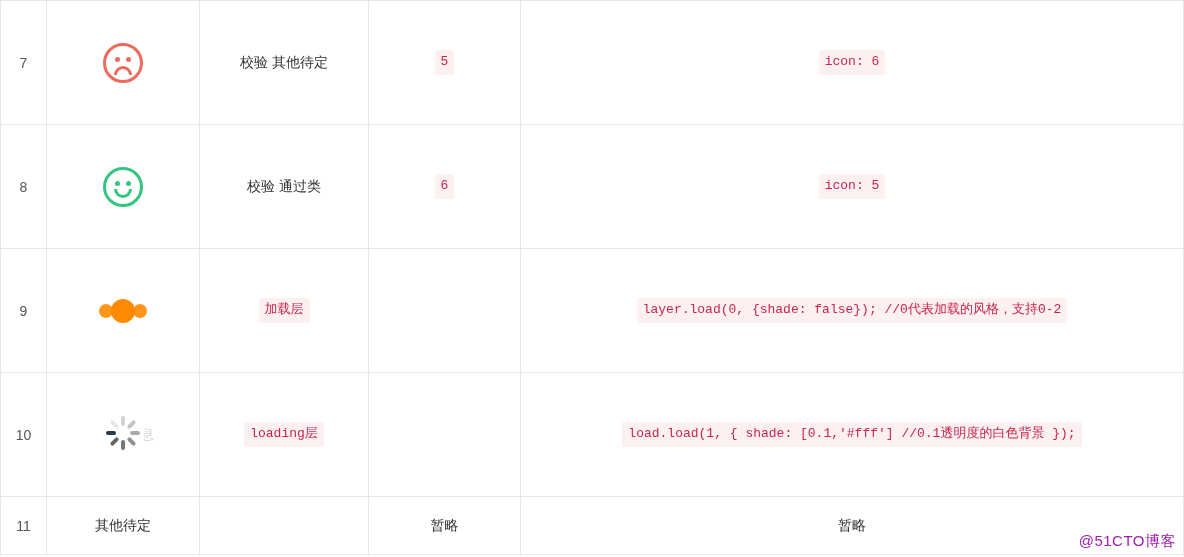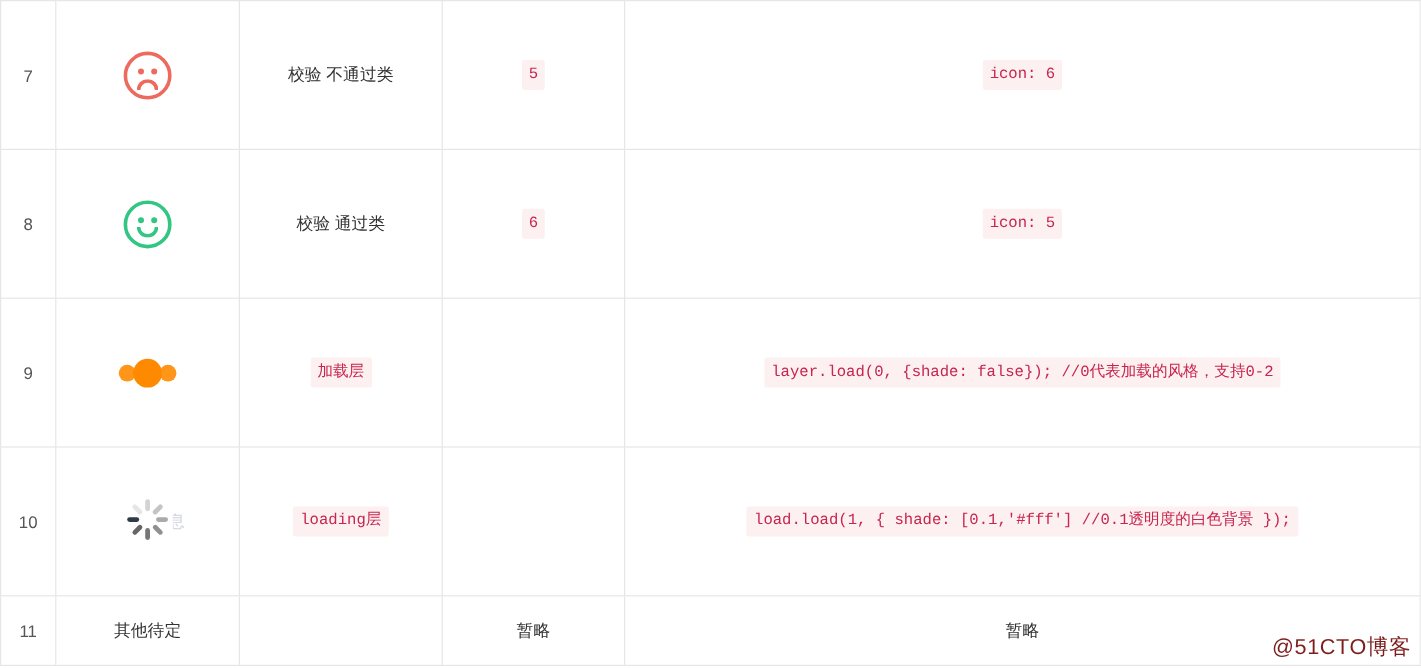--- a/index.html
+++ b/index.html
@@ -100,21 +100,21 @@
   .spinner i:nth-child(7){ transform:rotate(270deg); opacity:1;  background:#2d3a4a;}
   .spinner i:nth-child(8){ transform:rotate(315deg); opacity:.15;}
   .spinner-wrap { position:relative; display:inline-block; padding:2px 4px; background:#fff;}
   .spinner-ghost {
     position:absolute; right:-10px; top:50%; transform:translateY(-50%);
     color:#cfd3da; font-size:14px; z-index:-1;
   }
 
   .watermark {
     position:absolute; right:8px; bottom:4px;
-    color:#7f1d1d; font-size:18px; letter-spacing:.5px;
+    color:#a21caf; font-size:15px; letter-spacing:.5px;
     pointer-events:none;
   }
 </style>
 </head>
 <body>
 
 <table>
   <colgroup>
     <col class="c-num">
       <col class="c-icon">
@@ -128,21 +128,21 @@
       <td><span class="num">7</span></td>
       <td>
         <div class="cell-inner">
           <span class="face sad">
             <span class="eye l"></span>
               <span class="eye r"></span>
               <span class="mouth"></span>
           </span>
         </div>
       </td>
-      <td><span>校验 不通过类</span></td>
+      <td><span>校验 其他待定</span></td>
       <td><span class="code">5</span></td>
       <td><span class="code">icon: 6</span></td>
     </tr>
 
     <tr class="tall">
       <td><span class="num">8</span></td>
       <td>
         <div class="cell-inner">
           <span class="face happy">
             <span class="eye l"></span>

